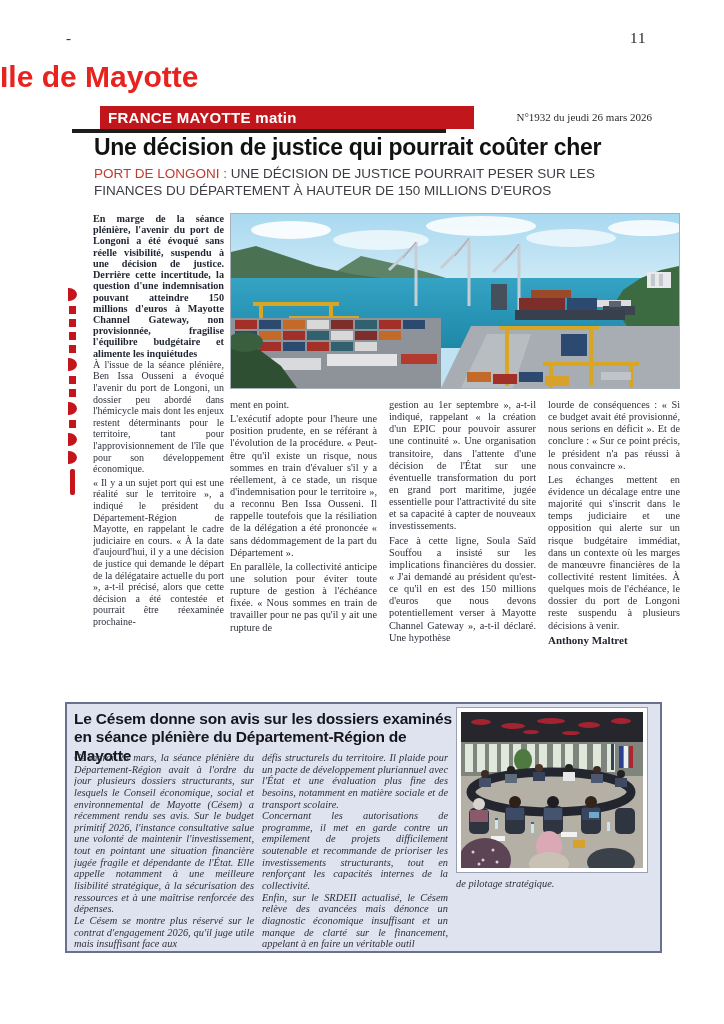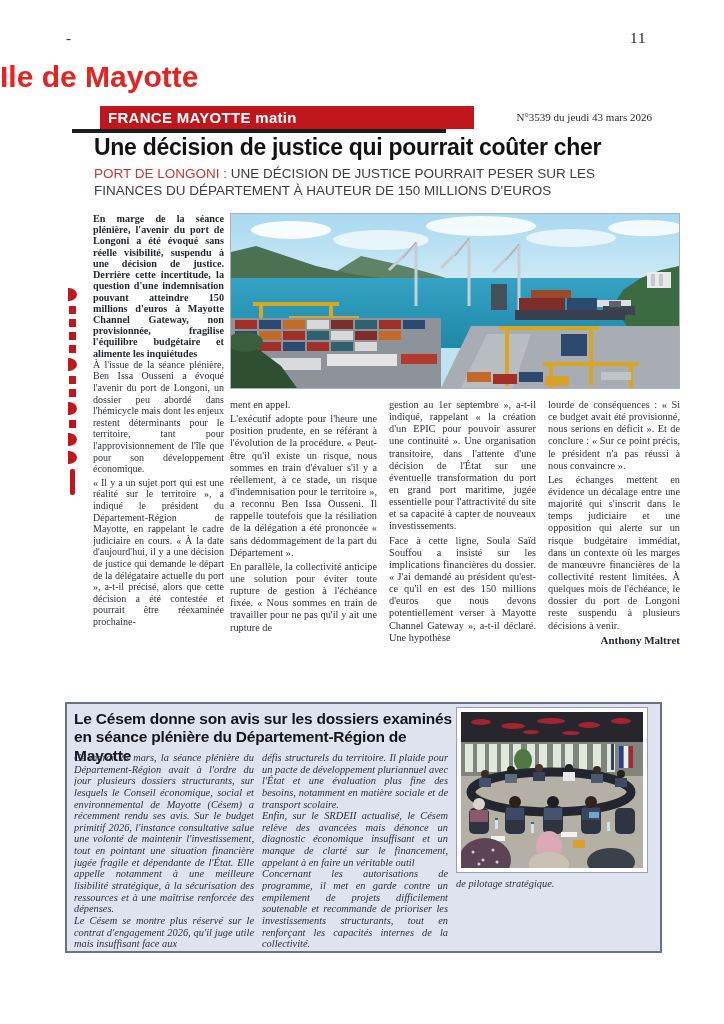--- a/index.html
+++ b/index.html
@@ -27,21 +27,21 @@
   .q-dash{width:7px;height:8px;background:#c3151b;margin-left:1px;}
   .q-bar{width:5px;height:26px;background:#c3151b;margin-left:2px;border-radius:2px;}
   
   .col{ text-align:justify; }
   .col p{margin:0 0 2px 0;}
   .col1{left:93px;top:213px;width:131px;height:490px;overflow:hidden;font-size:10px;line-height:1.16;}
   .col1 .lead{font-weight:bold;font-size:10.2px;line-height:1.1;color:#1f2430;margin-bottom:0;}
   .col2{left:230px;top:399px;width:147px;height:295px;overflow:hidden;font-size:10.3px;line-height:1.18;}
   .col3{left:389px;top:399px;width:147px;height:295px;overflow:hidden;font-size:10.3px;line-height:1.18;}
   .col4{left:548px;top:399px;width:132px;height:295px;overflow:hidden;font-size:10.3px;line-height:1.18;}
-  .byline{font-weight:bold;text-align:right;margin-top:10px;font-size:11px;color:#1f2430;}
+  .byline{font-weight:bold;text-align:left;margin-top:10px;font-size:11px;color:#1f2430;}
   
   .photo-port{left:230px;top:213px;width:450px;height:176px;border:1px solid #a8b0bc;
         box-sizing:border-box;background:#bfe3f2;overflow:hidden;}
   .photo-port svg{display:block;}
   
   .cesem-box{left:65px;top:702px;width:597px;height:251px;background:#dfe2ef;
         border:2px solid #6a7190;box-sizing:border-box;}
   .cesem-title{left:74px;top:710px;width:385px;font-family:"Liberation Sans",sans-serif;
         font-weight:bold;font-size:15.5px;line-height:1.18;color:#15151d;letter-spacing:-0.2px;}
   .ces-col{text-align:justify;font-size:10.4px;line-height:1.12;color:#2e313c;font-style:italic;}
@@ -57,21 +57,21 @@
 <body>
 
 <div class="page">
 
   <div class="abs corner-dash">-</div>
   <div class="abs page-num">11</div>
   <div class="abs section-title">Ile de Mayotte</div>
 
   <div class="abs banner">FRANCE MAYOTTE matin</div>
   <div class="abs banner-shadow"></div>
-  <div class="abs issue">N°3539 du jeudi 43 mars 2026</div>
+  <div class="abs issue">N°1932 du jeudi 26 mars 2026</div>
 
   <div class="abs headline">Une décision de justice qui pourrait coûter cher</div>
   <div class="abs subhead">
     <span class="kicker">PORT DE LONGONI : </span>
     <span>UNE DÉCISION DE JUSTICE POURRAIT PESER SUR LES FINANCES DU DÉPARTEMENT À HAUTEUR DE 150 MILLIONS D'EUROS</span>
   </div>
 
   <div class="abs qstrip">
     <div class="q-curve"></div>
     <div class="q-dash"></div>
@@ -184,21 +184,21 @@
       <ellipse cx="14" cy="128" rx="18" ry="10" fill="#3a5f3e"></ellipse>
     </svg>
   </div>
 
   <div class="abs col col1">
     <p class="lead">En marge de la séance plénière, l'avenir du port de Longoni a été évoqué sans réelle visibilité, suspendu à une décision de justice. Derrière cette incertitude, la question d'une indemnisation pouvant atteindre 150 millions d'euros à Mayotte Channel Gateway, non provisionnée, fragilise l'équilibre budgétaire et alimente les inquiétudes</p>
     <p>À l'issue de la séance plénière, Ben Issa Ousseni a évoqué l'avenir du port de Longoni, un dossier peu abordé dans l'hémicycle mais dont les enjeux restent déterminants pour le territoire, tant pour l'approvisionnement de l'île que pour son développement économique.</p>
     <p>« Il y a un sujet port qui est une réalité sur le territoire », a indiqué le président du Département-Région de Mayotte, en rappelant le cadre judiciaire en cours. « À la date d'aujourd'hui, il y a une décision de justice qui demande le départ de la délégataire actuelle du port », a-t-il précisé, alors que cette décision a été contestée et pourrait être réexaminée prochaine-</p>
   </div>
   <div class="abs col col2">
-    <p>ment en appel.</p>
+    <p>ment en point.</p>
     <p>L'exécutif adopte pour l'heure une position prudente, en se référant à l'évolution de la procédure. « Peut-être qu'il existe un risque, nous sommes en train d'évaluer s'il y a réellement, à ce stade, un risque d'indemnisation pour le territoire », a reconnu Ben Issa Ousseni. Il rappelle toutefois que la résiliation de la délégation a été prononcée « sans dédommagement de la part du Département ».</p>
     <p>En parallèle, la collectivité anticipe une solution pour éviter toute rupture de gestion à l'échéance fixée. « Nous sommes en train de travailler pour ne pas qu'il y ait une rupture de</p>
   </div>
   <div class="abs col col3">
     <p>gestion au 1er septembre », a-t-il indiqué, rappelant « la création d'un EPIC pour pouvoir assurer une continuité ». Une organisation transitoire, dans l'attente d'une décision de l'État sur une éventuelle transformation du port en grand port maritime, jugée essentielle pour l'attractivité du site et sa capacité à capter de nouveaux investissements.</p>
     <p>Face à cette ligne, Soula Saïd Souffou a insisté sur les implications financières du dossier. « J'ai demandé au président qu'est-ce qu'il en est des 150 millions d'euros que nous devons potentiellement verser à Mayotte Channel Gateway », a-t-il déclaré. Une hypothèse</p>
   </div>
   <div class="abs col col4">
     <p>lourde de conséquences : « Si ce budget avait été provisionné, nous serions en déficit ». Et de conclure : « Sur ce point précis, le président n'a pas réussi à nous convaincre ».</p>
     <p>Les échanges mettent en évidence un décalage entre une majorité qui s'inscrit dans le temps judiciaire et une opposition qui alerte sur un risque budgétaire immédiat, dans un contexte où les marges de manœuvre financières de la collectivité restent limitées. À quelques mois de l'échéance, le dossier du port de Longoni reste suspendu à plusieurs décisions à venir.</p>
@@ -207,22 +207,22 @@
 
   <div class="abs cesem-box"></div>
   <div class="abs cesem-title">Le Césem donne son avis sur les dossiers examinés en séance plénière du Département-Région de Mayotte</div>
 
   <div class="abs ces-col ces-col1">
     <p>Ce mardi 25 mars, la séance plénière du Département-Région avait à l'ordre du jour plusieurs dossiers structurants, sur lesquels le Conseil économique, social et environnemental de Mayotte (Césem) a récemment rendu ses avis. Sur le budget primitif 2026, l'instance consultative salue une volonté de maintenir l'investissement, tout en pointant une situation financière jugée fragile et dépendante de l'État. Elle appelle notamment à une meilleure lisibilité stratégique, à la sécurisation des ressources et à une maîtrise renforcée des dépenses.</p>
     <p>Le Césem se montre plus réservé sur le contrat d'engagement 2026, qu'il juge utile mais insuffisant face aux</p>
   </div>
   <div class="abs ces-col ces-col2">
     <p>défis structurels du territoire. Il plaide pour un pacte de développement pluriannuel avec l'État et une évaluation plus fine des besoins, notamment en matière sociale et de transport scolaire.</p>
+    <p>Concernant les autorisations de programme, il met en garde contre un empilement de projets difficilement soutenable et recommande de prioriser les investissements structurants, tout en renforçant les capacités internes de la collectivité.</p>
     <p>Enfin, sur le SRDEII actualisé, le Césem relève des avancées mais dénonce un diagnostic économique insuffisant et un manque de clarté sur le financement, appelant à en faire un véritable outil</p>
-    <p>Concernant les autorisations de programme, il met en garde contre un empilement de projets difficilement soutenable et recommande de prioriser les investissements structurants, tout en renforçant les capacités internes de la collectivité.</p>
   </div>
   <div class="abs ces-col ces-col3">
     <p>de pilotage stratégique.</p>
   </div>
 
   <div class="abs photo-meeting">
     <svg width="182" height="156" viewBox="0 0 182 156" xmlns="http://www.w3.org/2000/svg">
       <rect x="0" y="0" width="182" height="156" fill="#c9cdc6"></rect>
 
       <rect x="0" y="0" width="182" height="30" fill="#26262c"></rect>

